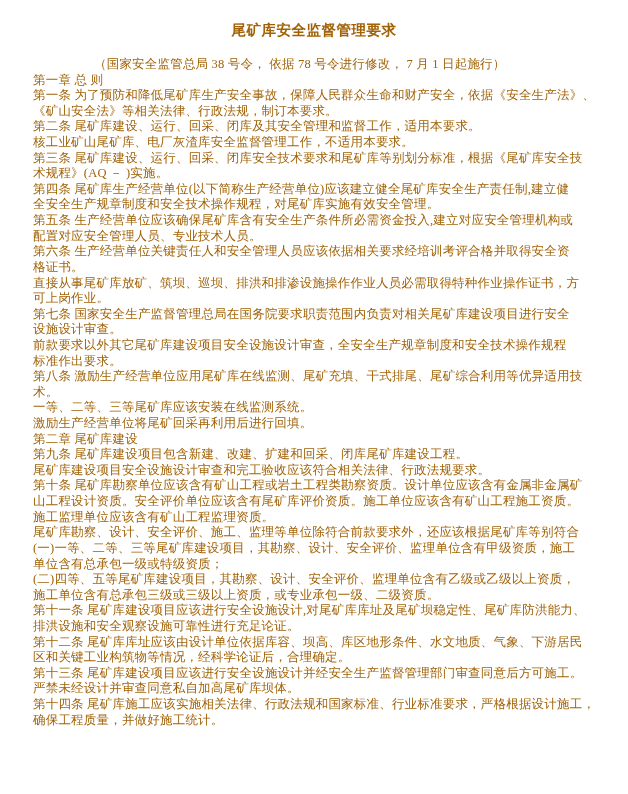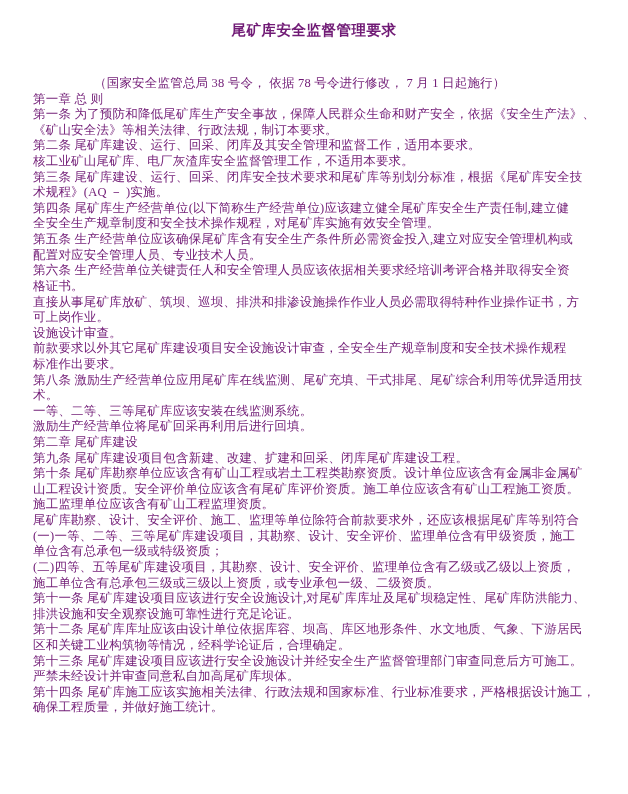--- a/index.html
+++ b/index.html
@@ -7,36 +7,36 @@
     padding: 0;
     background: #ffffff;
   }
   .page {
     position: relative;
     width: 628px;
     height: 794px;
     background: #ffffff;
     overflow: hidden;
     font-family: "Liberation Serif", "DejaVu Serif", serif;
-    color: #701a75;
+    color: #a16207;
   }
   .doc-title {
     position: absolute;
     top: 21px;
     left: 0;
     right: 0;
     text-align: center;
     font-size: 14.5px;
     font-weight: bold;
     letter-spacing: 0.5px;
     white-space: pre;
   }
   .doc-body {
     position: absolute;
-    top: 76px;
+    top: 57px;
     left: 33px;
     width: 580px;
   }
   .line {
     height: 15.62px;
     line-height: 15.62px;
     font-size: 12.5px;
     letter-spacing: 0.2px;
     white-space: pre;
     overflow: visible;
@@ -62,29 +62,31 @@
         <div class="line">第三条 尾矿库建设、运行、回采、闭库安全技术要求和尾矿库等别划分标准，根据《尾矿库安全技</div>
         <div class="line">术规程》(AQ － )实施。</div>
         <div class="line">第四条 尾矿库生产经营单位(以下简称生产经营单位)应该建立健全尾矿库安全生产责任制,建立健</div>
         <div class="line">全安全生产规章制度和安全技术操作规程，对尾矿库实施有效安全管理。</div>
         <div class="line">第五条 生产经营单位应该确保尾矿库含有安全生产条件所必需资金投入,建立对应安全管理机构或</div>
         <div class="line">配置对应安全管理人员、专业技术人员。</div>
         <div class="line">第六条 生产经营单位关键责任人和安全管理人员应该依据相关要求经培训考评合格并取得安全资</div>
         <div class="line">格证书。</div>
         <div class="line">直接从事尾矿库放矿、筑坝、巡坝、排洪和排渗设施操作作业人员必需取得特种作业操作证书，方</div>
         <div class="line">可上岗作业。</div>
+        <div class="line">第七条 国家安全生产监督管理总局在国务院要求职责范围内负责对相关尾矿库建设项目进行安全</div>
         <div class="line">设施设计审查。</div>
         <div class="line">前款要求以外其它尾矿库建设项目安全设施设计审查，全安全生产规章制度和安全技术操作规程</div>
         <div class="line">标准作出要求。</div>
         <div class="line">第八条 激励生产经营单位应用尾矿库在线监测、尾矿充填、干式排尾、尾矿综合利用等优异适用技</div>
         <div class="line">术。</div>
         <div class="line">一等、二等、三等尾矿库应该安装在线监测系统。</div>
         <div class="line">激励生产经营单位将尾矿回采再利用后进行回填。</div>
         <div class="line">第二章 尾矿库建设</div>
         <div class="line">第九条 尾矿库建设项目包含新建、改建、扩建和回采、闭库尾矿库建设工程。</div>
+        <div class="line">尾矿库建设项目安全设施设计审查和完工验收应该符合相关法律、行政法规要求。</div>
         <div class="line">第十条 尾矿库勘察单位应该含有矿山工程或岩土工程类勘察资质。设计单位应该含有金属非金属矿</div>
         <div class="line">山工程设计资质。安全评价单位应该含有尾矿库评价资质。施工单位应该含有矿山工程施工资质。</div>
         <div class="line">施工监理单位应该含有矿山工程监理资质。</div>
         <div class="line">尾矿库勘察、设计、安全评价、施工、监理等单位除符合前款要求外，还应该根据尾矿库等别符合</div>
         <div class="line">(一)一等、二等、三等尾矿库建设项目，其勘察、设计、安全评价、监理单位含有甲级资质，施工</div>
         <div class="line">单位含有总承包一级或特级资质；</div>
         <div class="line">(二)四等、五等尾矿库建设项目，其勘察、设计、安全评价、监理单位含有乙级或乙级以上资质，</div>
         <div class="line">施工单位含有总承包三级或三级以上资质，或专业承包一级、二级资质。</div>
         <div class="line">第十一条 尾矿库建设项目应该进行安全设施设计,对尾矿库库址及尾矿坝稳定性、尾矿库防洪能力、</div>
         <div class="line">排洪设施和安全观察设施可靠性进行充足论证。</div>

